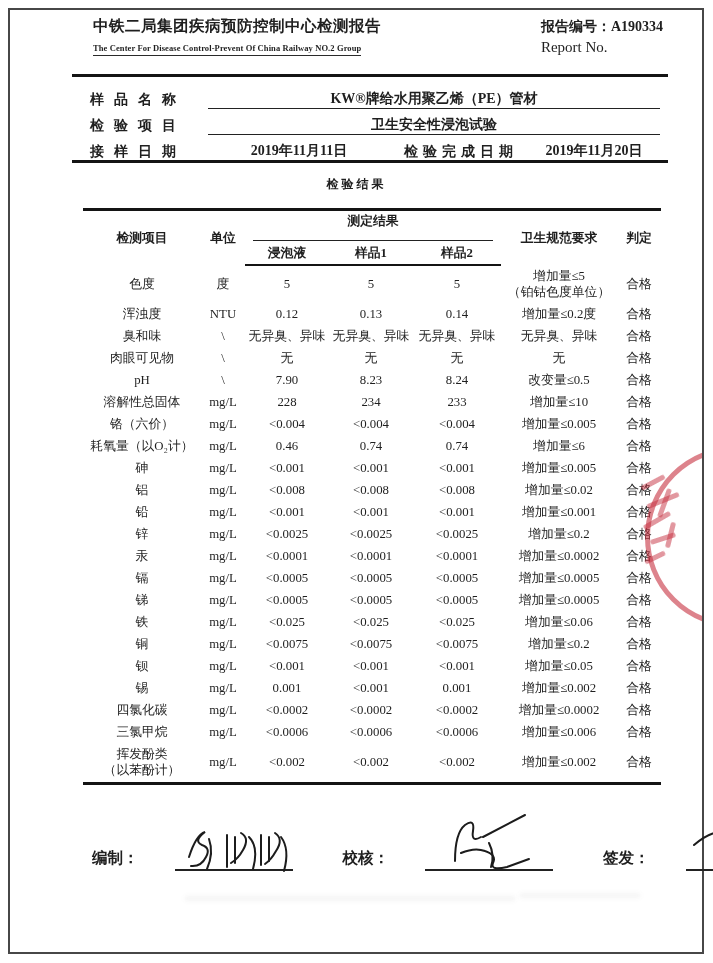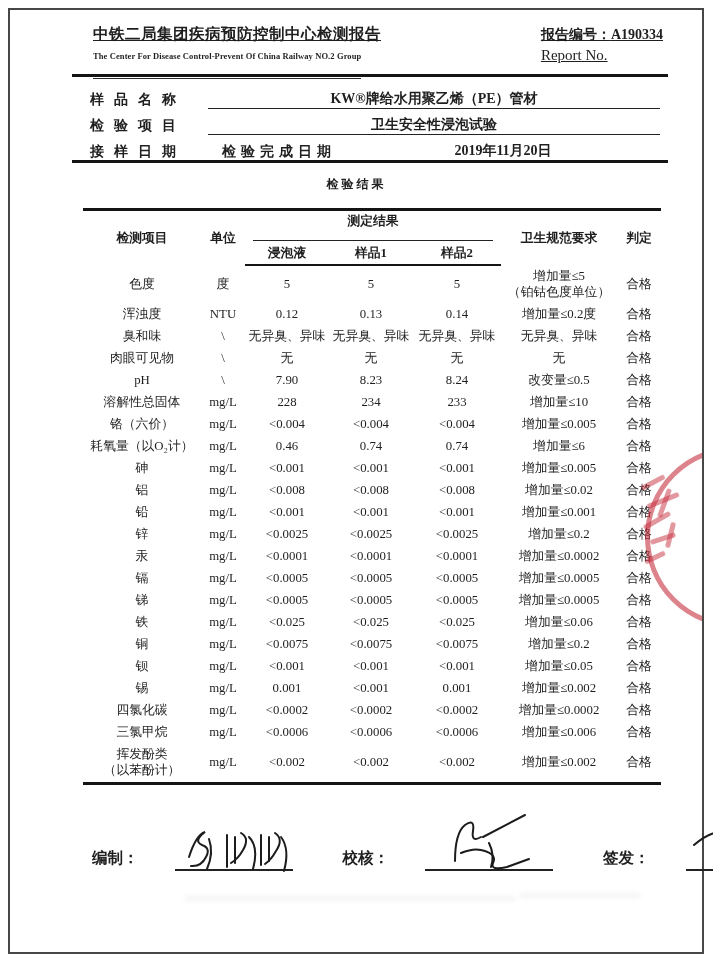--- a/index.html
+++ b/index.html
@@ -7,27 +7,27 @@
     width:713px;height:963px;position:relative;overflow:hidden;
     background:#ffffff;color:#1f1f1f;
     font-family:"Liberation Serif","DejaVu Serif",serif;
   }
   .scan-frame{
     position:absolute;left:8px;top:8px;right:9px;bottom:9px;
     border:2px solid #474747;pointer-events:none;
   }
   
   .header-row{
-    position:absolute;left:93px;top:24px;width:570px;
-    display:flex;justify-content:space-between;align-items:flex-start;text-decoration:underline;
+    position:absolute;left:93px;top:16px;width:570px;
+    display:flex;justify-content:space-between;align-items:flex-start;
   }
   .org-cn{font-size:15.5px;font-weight:700;letter-spacing:0.5px;}
   .org-en{
     display:inline-block;font-size:8.5px;font-weight:600;
-    border-bottom:1px solid #2a2a2a;padding-bottom:17px;letter-spacing:0.1px;
+    border-bottom:1px solid #2a2a2a;padding-bottom:2px;letter-spacing:0.1px;
   }
   .report-block{text-align:left;padding-top:2px;}
   .report-line{font-size:14px;font-weight:600;}
   .report-en{font-size:15px;margin-top:3px;}
   .rule{position:absolute;left:72px;width:596px;height:3px;background:#141414;}
   #rule1{top:74px;}
   #rule2{top:160px;}
   
   .sample{position:absolute;left:90px;top:86px;width:570px;font-size:14px;font-weight:600;}
   .s-row{display:flex;align-items:flex-end;height:23px;margin-bottom:3px;}
@@ -113,20 +113,21 @@
   <div class="s-row">
     <span class="s-label">样品名称</span>
     <span class="u-line u-flex">KW®牌给水用聚乙烯（PE）管材</span>
   </div>
   <div class="s-row">
     <span class="s-label">检验项目</span>
     <span class="u-line u-flex">卫生安全性浸泡试验</span>
   </div>
   <div class="s-row">
     <span class="s-label">接样日期</span>
+    <span class="u-line u-date1">2019年11月11日</span>
     <span class="s-label-mid">检验完成日期</span>
     <span class="u-line u-flex">2019年11月20日</span>
   </div>
 </div>
 <div class="rule" id="rule2"></div>
 
 <div class="results-title">检验结果</div>
 
 <div class="table-wrap">
   <table class="results">

